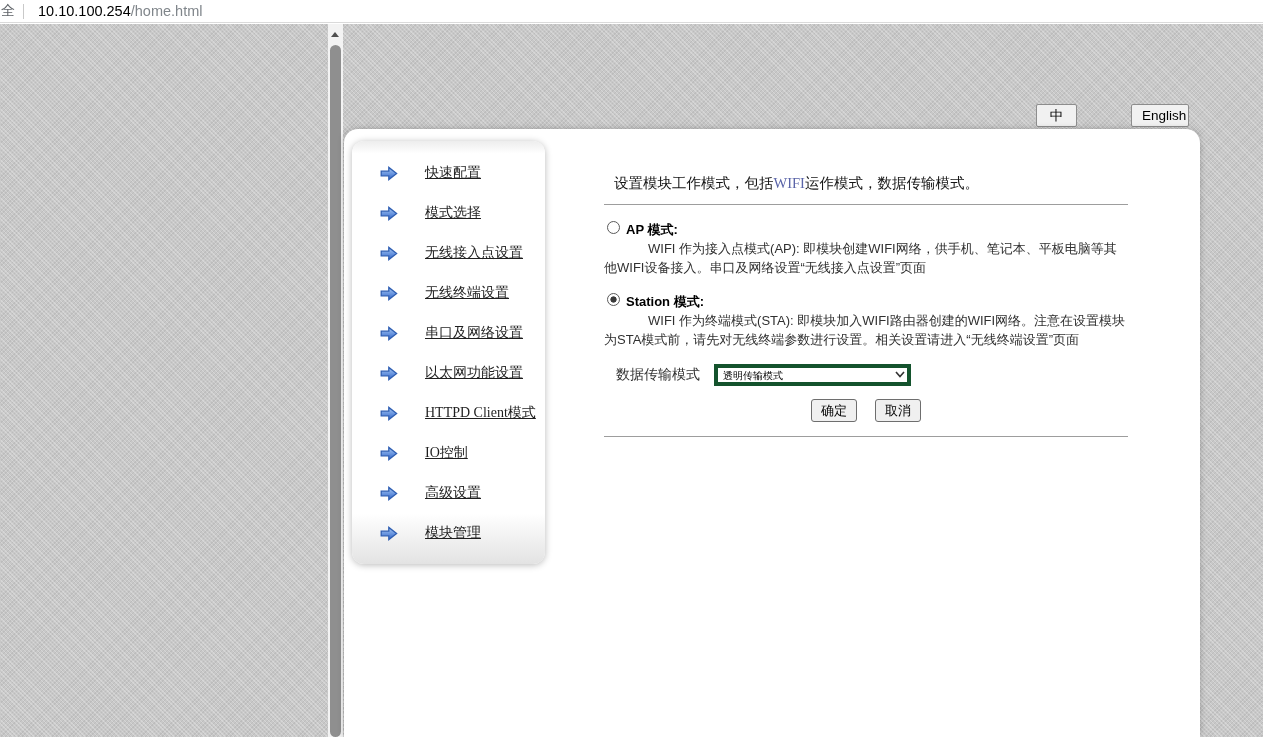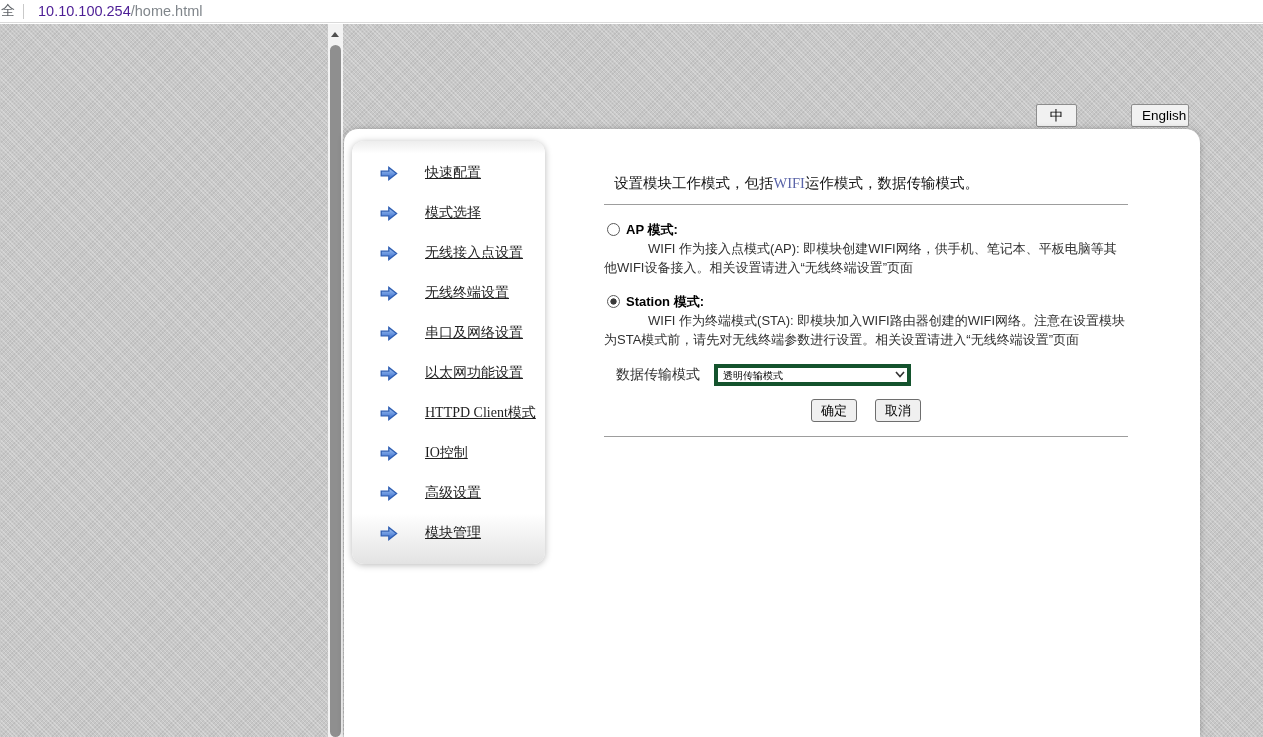--- a/index.html
+++ b/index.html
@@ -8,21 +8,21 @@
 
   
   .chrome {
     position:absolute; left:0; top:0; width:1263px; height:23px;
     background:#fff; border-bottom:1px solid #dadada;
     display:flex; align-items:center;
     font-family:"Liberation Sans", sans-serif;
   }
   .secure-label { color:#5f6368; font-size:14px; margin-left:1px; width:17px; overflow:hidden; white-space:nowrap; }
   .chrome-sep { width:1px; height:15px; background:#c9c9c9; margin:0 14px 0 5px; }
-  .url-host { color:#4c1d95; font-size:14.5px; }
+  .url-host { color:#000000; font-size:14.5px; }
   .url-path { color:#80868b; font-size:14.5px; }
 
   
   .page {
     position:absolute; left:0; top:24px; width:1263px; height:713px;
     background-color:#c8c8c8;
     background-image:
       repeating-linear-gradient(45deg, rgba(255,255,255,.25) 0 1px, rgba(255,255,255,0) 1px 3px),
       repeating-linear-gradient(135deg, rgba(0,0,0,.06) 0 1px, rgba(0,0,0,0) 1px 3px);
   }
@@ -85,21 +85,21 @@
     font-family:"Liberation Sans", sans-serif; font-weight:bold; font-size:19px;
     color:#4e86bd; letter-spacing:1px;
   }
 
   .desc-line { margin-top:27px; font-size:14.5px; color:#141414; padding-left:10px; }
   .desc-line .wifi-hl { color:#5a64a8; }
 
   hr.rule { border:none; border-top:1px solid #9d9d9d; margin-top:11px; }
 
   .mode-section { font-family:"Liberation Sans", sans-serif; font-size:13px; color:#2a2a2a; margin-top:16px; }
-  .mode-row { display:flex; align-items:center; height:17px; margin-left:3px;margin-top:16px; }
+  .mode-row { display:flex; height:17px; margin-left:3px;margin-top:16px; }
   .mode-row input[type=radio] {
     appearance:none; -webkit-appearance:none;
     width:13px; height:13px; border:1px solid #5a5a5a; border-radius:50%;
     background:#fff; margin:0 6px 0 0; cursor:pointer; flex:0 0 auto;
   }
   .mode-row input[type=radio]:checked {
     background:radial-gradient(circle, #3a3a3a 0 36%, #fff 44%);
   }
   .mode-label { font-weight:bold; color:#000; }
   .mode-desc { line-height:19px; text-indent:44px; margin:1px 0 2px 0; color:#303030; }
@@ -227,21 +227,21 @@
 
       <div class="desc-line"><span>设置模块工作模式，包括</span><span class="wifi-hl">WIFI</span><span>运作模式，数据传输模式。</span></div>
 
       <hr class="rule">
 
       <div class="mode-section">
         <div class="mode-row">
           <input type="radio" name="wifi-mode" style="">
           <span class="mode-label">AP 模式:</span>
         </div>
-        <p class="mode-desc">WIFI 作为接入点模式(AP): 即模块创建WIFI网络，供手机、笔记本、平板电脑等其他WIFI设备接入。相关设置请进入“无线终端设置”页面</p>
+        <p class="mode-desc">WIFI 作为接入点模式(AP): 即模块创建WIFI网络，供手机、笔记本、平板电脑等其他WIFI设备接入。串口及网络设置“无线接入点设置”页面</p>
 
         <div class="mode-row">
           <input type="radio" name="wifi-mode" checked="" style="">
           <span class="mode-label">Station 模式:</span>
         </div>
         <p class="mode-desc">WIFI 作为终端模式(STA): 即模块加入WIFI路由器创建的WIFI网络。注意在设置模块为STA模式前，请先对无线终端参数进行设置。相关设置请进入“无线终端设置”页面</p>
       </div>
 
       <div class="transfer-row">
         <span class="transfer-label">数据传输模式</span>

